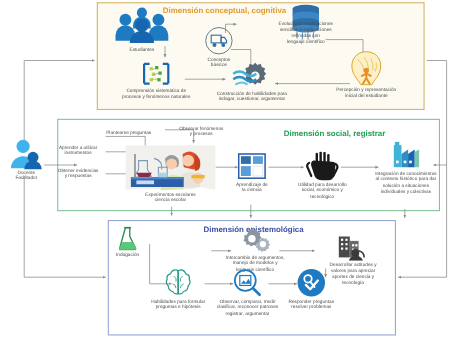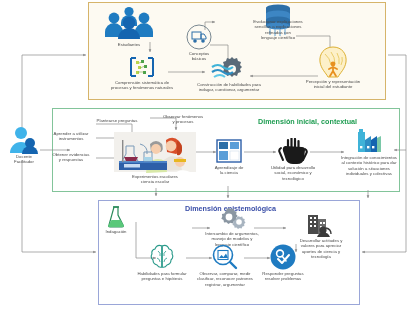--- a/index.html
+++ b/index.html
@@ -29,21 +29,22 @@
 </style>
 </head>
 <body>
 
 <div id="canvas">
 
   <div class="band band-conceptual"></div>
   <div class="band band-social"></div>
   <div class="band band-epistem"></div>
 
-  <div class="band-title t-social">Dimensión inicial, contextual</div>
+  <div class="band-title t-conceptual">Dimensión conceptual, cognitiva</div>
+  <div class="band-title t-social">Dimensión social, registrar</div>
   <div class="band-title t-epistem">Dimensión epistemológica</div>
 
   <svg class="wires" viewBox="0 0 420 310">
     <defs>
       <marker id="ar" markerWidth="5" markerHeight="5" refX="4" refY="2.5" orient="auto">
         <path d="M0,0.6 L4,2.5 L0,4.4 Z" fill="#8a8a8a"></path>
       </marker>
     </defs>
     <g stroke="#8a8a8a" stroke-width="0.7" fill="none" marker-end="url(#ar)">
 

